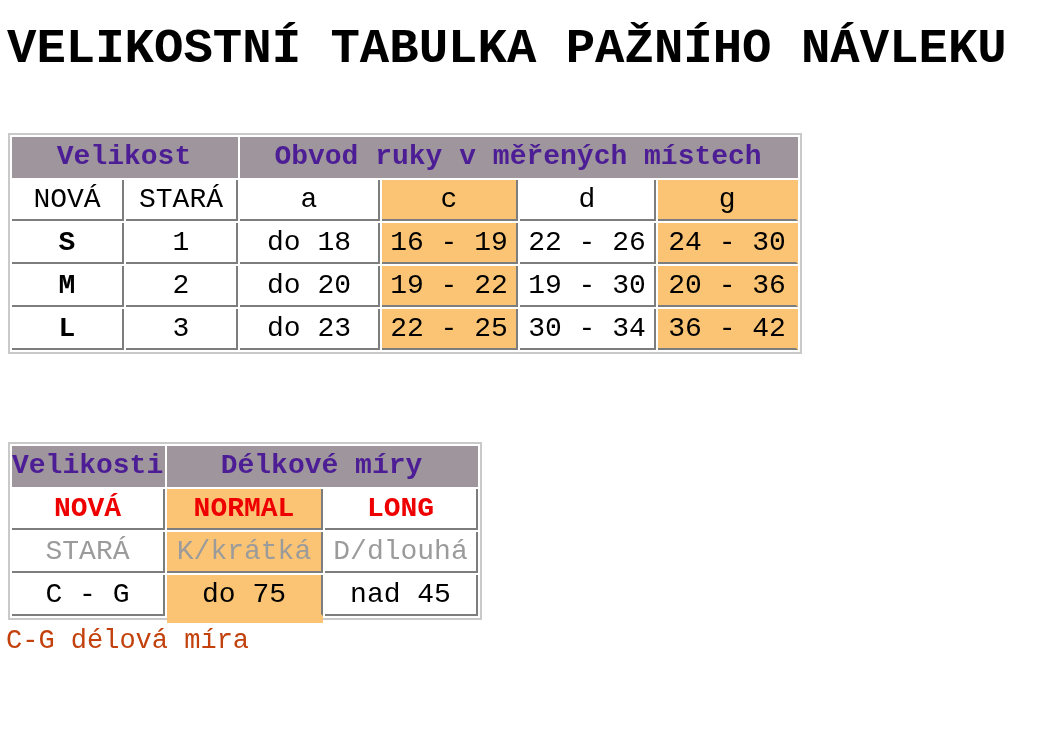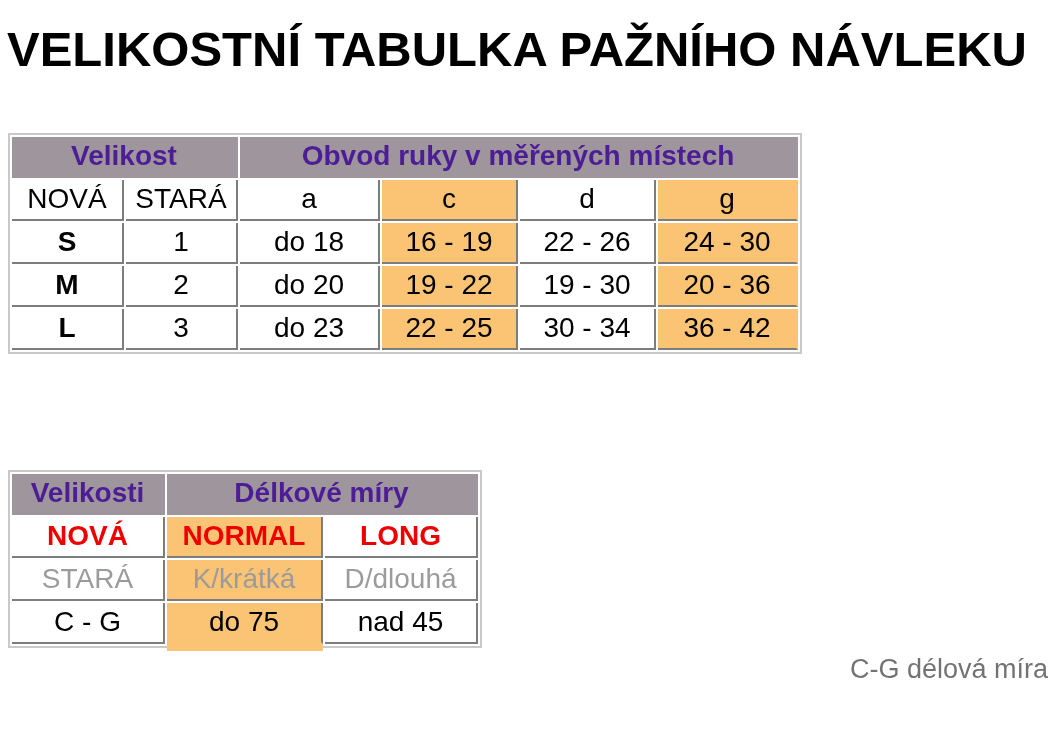--- a/index.html
+++ b/index.html
@@ -6,21 +6,21 @@
     margin: 0;
     padding: 0;
     background: #ffffff;
     width: 1060px;
     height: 740px;
     overflow: hidden;
     font-family: "Liberation Sans", "DejaVu Sans", sans-serif;
     color: var(--text, #000);
   }
 
-  .page { position: relative; width: 1060px; height: 740px; }
+  .page { position: relative; width: 1060px; height: 740px; font-family: Liberation Mono, monospace; }
 
   .title {
     margin: 0;
     padding: 23px 0 0 7px;
     font-size: 49px;
     font-weight: bold;
     line-height: 1.1;
     white-space: nowrap;
     letter-spacing: 0px;
     color: #000;
@@ -29,21 +29,21 @@
   table {
     border-collapse: separate;
     border-spacing: 2px;
     border: 2px solid var(--border_light, #c9c9c9);
     margin-left: 8px;
     table-layout: fixed;
     background: #fff;
   }
 
   .t1 { margin-top: 56px; width: 794px; }
-  .t2 { margin-top: 116px; width: 474px; }
+  .t2 { margin-top: 88px; width: 474px; }
 
   td, th {
     box-sizing: border-box;
     height: 41px;
     padding: 0;
     text-align: center;
     vertical-align: middle;
     font-size: 28px;
     font-weight: normal;
     background: #ffffff;
@@ -74,22 +74,21 @@
     box-shadow: 0 7px 0 0 var(--highlight_bg, #fbc474);
   }
 
   .key { font-weight: bold; }                                   
   .red-row td { color: var(--accent_red, #f00); font-weight: bold; }
   .gray-row td { color: var(--muted_text, #9b9b9b); }
 
   .footnote {
     margin: 6px 12px 0 6px;
     font-size: 27px;
-    color: #737373;
-    text-align: right;
+    color: #c2410c;
   }
 </style>
 </head>
 <body>
 
 <div class="page">
 
   <h1 class="title">VELIKOSTNÍ TABULKA PAŽNÍHO NÁVLEKU</h1>
 
   <table class="t1">

